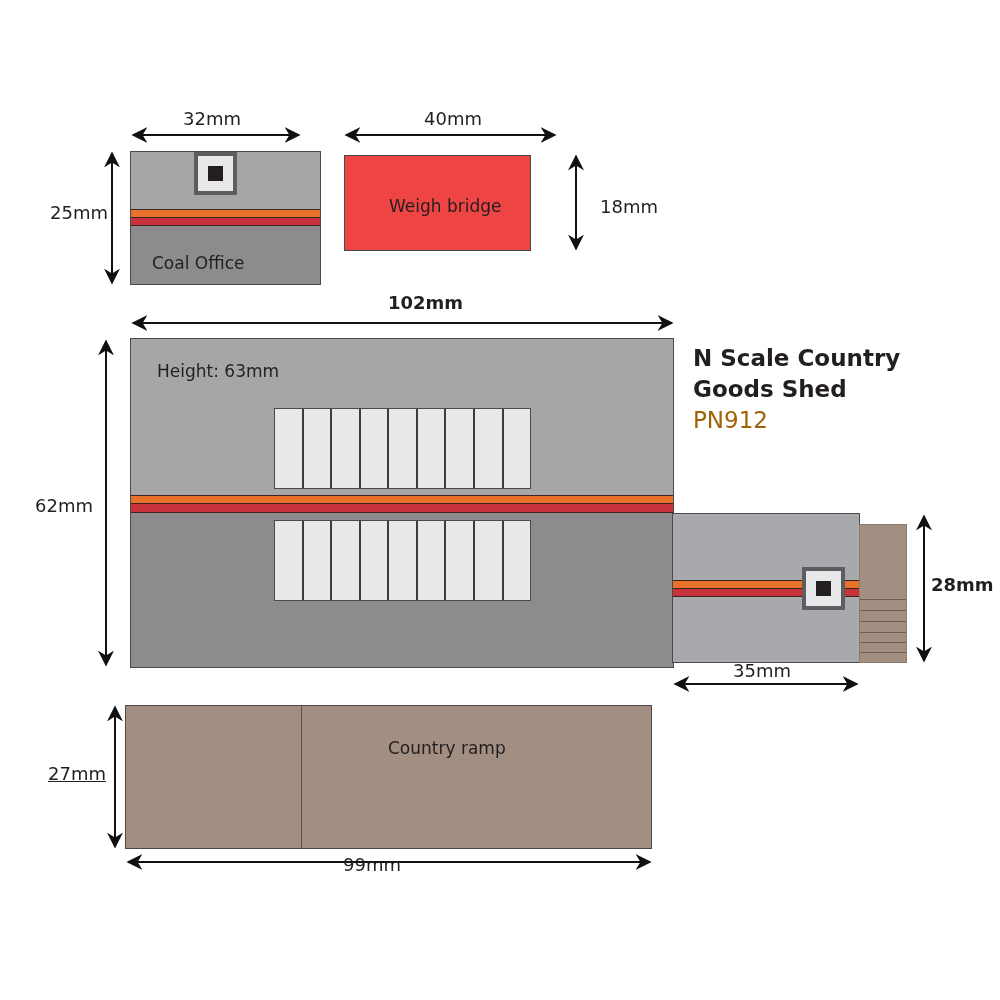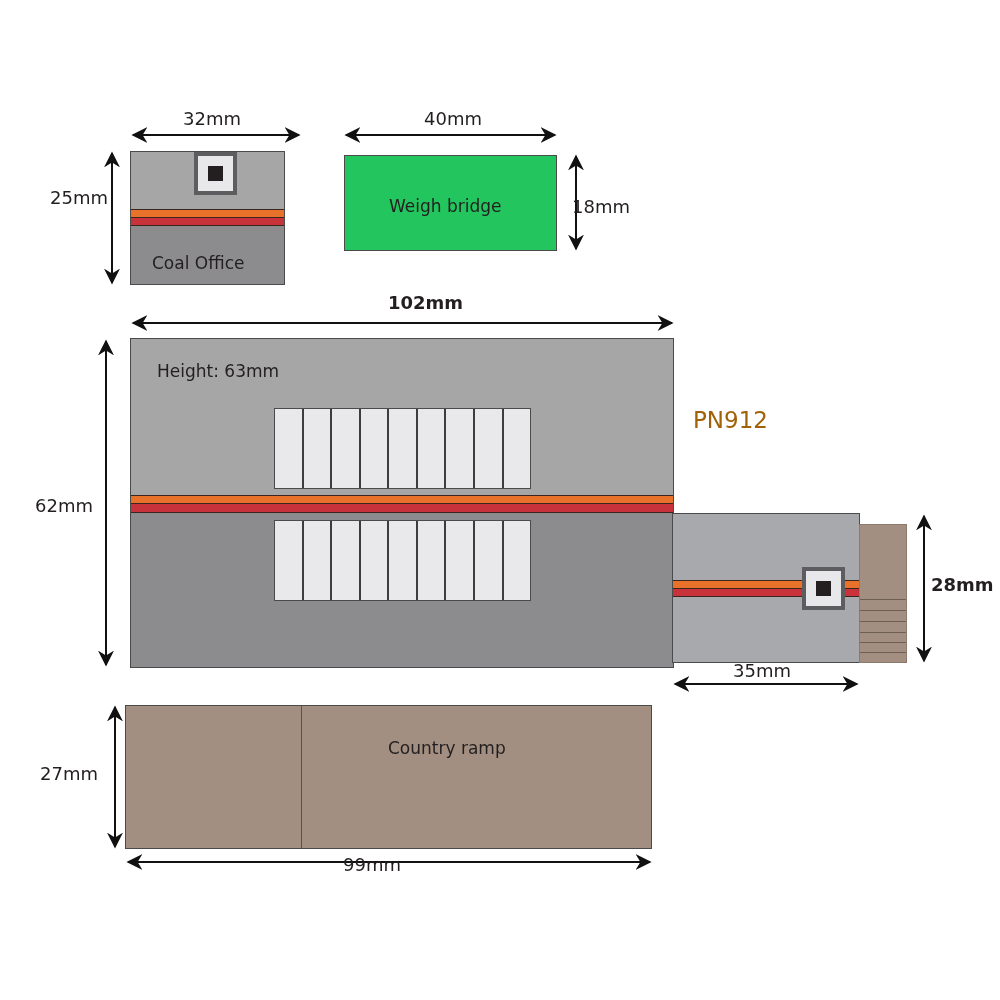--- a/index.html
+++ b/index.html
@@ -36,35 +36,35 @@
   <line x1="576" y1="156" x2="576" y2="249" stroke="#111" stroke-width="2" marker-start="url(#ah)" marker-end="url(#ah)"></line>
   <line x1="133" y1="323" x2="672" y2="323" stroke="#111" stroke-width="2" marker-start="url(#ah)" marker-end="url(#ah)"></line>
   <line x1="106" y1="341" x2="106" y2="665" stroke="#111" stroke-width="2" marker-start="url(#ah)" marker-end="url(#ah)"></line>
   <line x1="675" y1="684" x2="857" y2="684" stroke="#111" stroke-width="2" marker-start="url(#ah)" marker-end="url(#ah)"></line>
   <line x1="924" y1="516" x2="924" y2="661" stroke="#111" stroke-width="2" marker-start="url(#ah)" marker-end="url(#ah)"></line>
   <line x1="115" y1="707" x2="115" y2="847" stroke="#111" stroke-width="2" marker-start="url(#ah)" marker-end="url(#ah)"></line>
   <line x1="128" y1="862" x2="650" y2="862" stroke="#111" stroke-width="2" marker-start="url(#ah)" marker-end="url(#ah)"></line>
 </svg>
 
 <div class="dim-label" style="left:183px; top:108px;">32mm</div>
-<div class="dim-label" style="left:50px; top:187px;">25mm</div>
-<div class="piece" style="left:130px; top:151px; width:155px; height:134px; background: linear-gradient(#a6a6a6 0 57px, #8c8c8e 57px);">
+<div class="dim-label" style="left:50px; top:202px;">25mm</div>
+<div class="piece" style="left:130px; top:151px; width:191px; height:134px; background: linear-gradient(#a6a6a6 0 57px, #8c8c8e 57px);">
   <div class="band-o" style="top:57px; height:9px;"></div>
   <div class="band-r" style="top:66px; height:8px;"></div>
   <div class="vent" style="left:63px; top:0px; width:43px; height:43px;">
     <div class="vent-core" style="left:10px; top:10px; width:15px; height:15px;"></div>
   </div>
   <div class="piece-label" style="left:21px; top:101px;">Coal Office</div>
 </div>
 
 <div class="dim-label" style="left:424px; top:108px;">40mm</div>
-<div class="piece" style="left:344px; top:155px; width:213px; height:96px; background:#22c55e;">
+<div class="piece" style="left:344px; top:155px; width:187px; height:96px; background:#ef4444;">
   <div class="piece-label" style="left:44px; top:40px;">Weigh bridge</div>
 </div>
-<div class="dim-label" style="left:572px; top:196px;">18mm</div>
+<div class="dim-label" style="left:600px; top:196px;">18mm</div>
 
 <div class="dim-label" style="left:388px; top:292px;font-weight:bold;">102mm</div>
 <div class="dim-label" style="left:35px; top:495px;">62mm</div>
 <div class="piece" style="left:130px; top:338px; width:544px; height:330px; background: linear-gradient(#a6a6a6 0 156px, #8c8c8e 156px);">
   <div class="band-o" style="top:156px; height:9px;"></div>
   <div class="band-r" style="top:165px; height:9px;"></div>
   <div class="piece-label" style="left:26px; top:22px;">Height: 63mm</div>
   <div class="door-group" style="left:143px; top:69px; width:257px; height:81px;">
     <div class="door-panel"></div>
     <div class="door-panel"></div>
@@ -83,20 +83,22 @@
     <div class="door-panel"></div>
     <div class="door-panel"></div>
     <div class="door-panel"></div>
     <div class="door-panel"></div>
     <div class="door-panel"></div>
     <div class="door-panel"></div>
   </div>
 </div>
 
 <div class="title" style="left:693px; top:343px;">
+  <div>N Scale Country</div>
+  <div>Goods Shed</div>
 </div>
 <div class="code" style="left:693px; top:407px;">PN912</div>
 
 <div class="piece" style="left:672px; top:513px; width:188px; height:150px; background:#a8a9ad;">
   <div class="band-o" style="top:66px; height:9px;"></div>
   <div class="band-r" style="top:75px; height:8px;"></div>
   <div class="vent" style="left:129px; top:53px; width:43px; height:43px;">
     <div class="vent-core" style="left:10px; top:10px; width:15px; height:15px;"></div>
   </div>
 </div>
@@ -108,14 +110,14 @@
   <div class="step" style="top:117px;"></div>
   <div class="step" style="top:127px;"></div>
 </div>
 <div class="dim-label" style="left:931px; top:574px;font-weight:bold;">28mm</div>
 <div class="dim-label" style="left:733px; top:660px;">35mm</div>
 
 <div class="piece" style="left:125px; top:705px; width:527px; height:144px; background:#a38f81;">
   <div class="abs" style="left:175px; top:0; width:1px; height:100%; background:#5e5048;"></div>
   <div class="piece-label" style="left:262px; top:32px;">Country ramp</div>
 </div>
-<div class="dim-label" style="left:40px; top:763px;">27mm</div>
+<div class="dim-label" style="left:48px; top:763px;text-decoration:underline;">27mm</div>
 <div class="dim-label" style="left:343px; top:854px;">99mm</div>
 
 </body></html>

